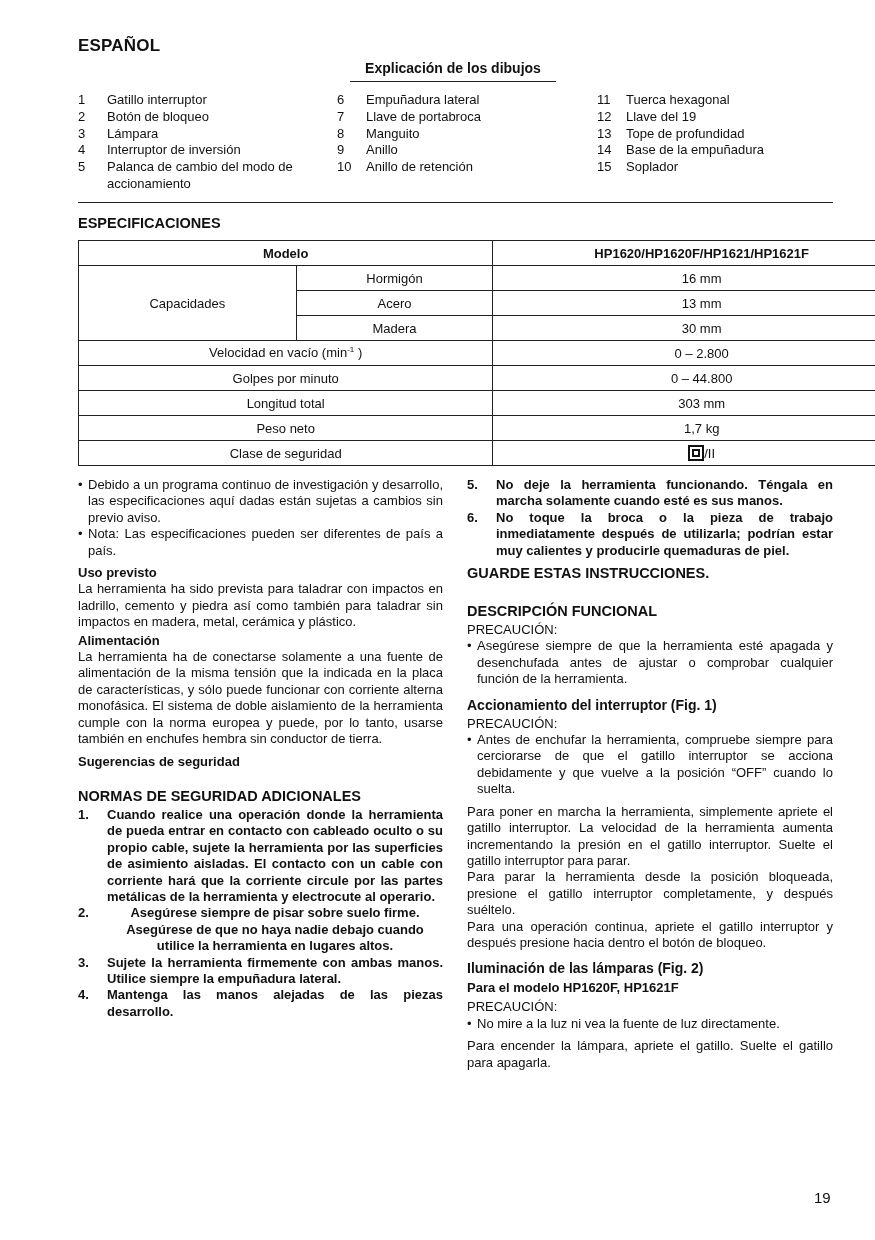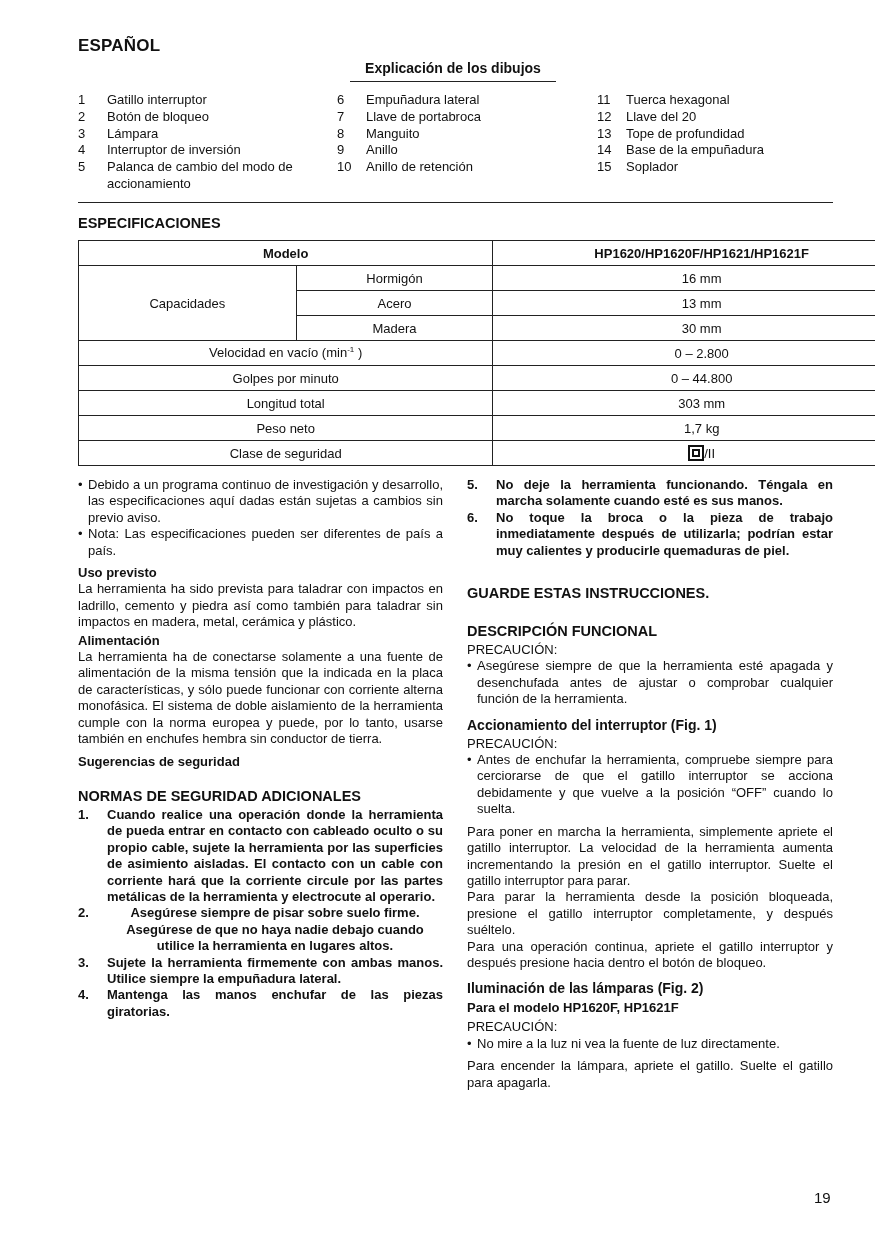--- a/index.html
+++ b/index.html
@@ -89,21 +89,21 @@
       <span class="lbl">Anillo de retención</span>
     </div>
 </div>
 <div class="abs parts col3">
   <div class="row">
       <span class="num">11</span>
       <span class="lbl">Tuerca hexagonal</span>
     </div>
   <div class="row">
       <span class="num">12</span>
-      <span class="lbl">Llave del 20</span>
+      <span class="lbl">Llave del 19</span>
     </div>
   <div class="row">
       <span class="num">13</span>
       <span class="lbl">Tope de profundidad</span>
     </div>
   <div class="row">
       <span class="num">14</span>
       <span class="lbl">Base de la empuñadura</span>
     </div>
   <div class="row">
@@ -189,35 +189,35 @@
   <div class="numitem">
       <span class="n">2.</span>
       <span class="t" style="text-align:center">Asegúrese siempre de pisar sobre suelo firme. Asegúrese de que no haya nadie debajo cuando utilice la herramienta en lugares altos.</span>
     </div>
   <div class="numitem">
       <span class="n">3.</span>
       <span class="t">Sujete la herramienta firmemente con ambas manos. Utilice siempre la empuñadura lateral.</span>
     </div>
   <div class="numitem">
       <span class="n">4.</span>
-      <span class="t">Mantenga las manos enchufar de las piezas giratorias.</span>
+      <span class="t">Mantenga las manos alejadas de las piezas desarrollo.</span>
     </div>
 </div>
 
 <div class="abs rcol" style="top:477px;">
   <div class="numitem">
       <span class="n">5.</span>
       <span class="t">No deje la herramienta funcionando. Téngala en marcha solamente cuando esté es sus manos.</span>
     </div>
   <div class="numitem">
       <span class="n">6.</span>
       <span class="t">No toque la broca o la pieza de trabajo inmediatamente después de utilizarla; podrían estar muy calientes y producirle quemaduras de piel.</span>
     </div>
 
-  <div class="h2" style="margin-top:26px;">GUARDE ESTAS INSTRUCCIONES.</div>
+  <div class="h2" style="margin-top:6px;">GUARDE ESTAS INSTRUCCIONES.</div>
 
   <div class="h2" style="margin-top:22px; margin-bottom:3px;">DESCRIPCIÓN FUNCIONAL</div>
   <p>PRECAUCIÓN:</p>
   <div class="bul">
       <span class="dot">•</span>
       <span class="txt">Asegúrese siempre de que la herramienta esté apagada y desenchufada antes de ajustar o comprobar cualquier función de la herramienta.</span>
     </div>
 
   <div class="h4" style="margin-top:9px; margin-bottom:3px;">Accionamiento del interruptor (Fig. 1)</div>
   <p>PRECAUCIÓN:</p>

